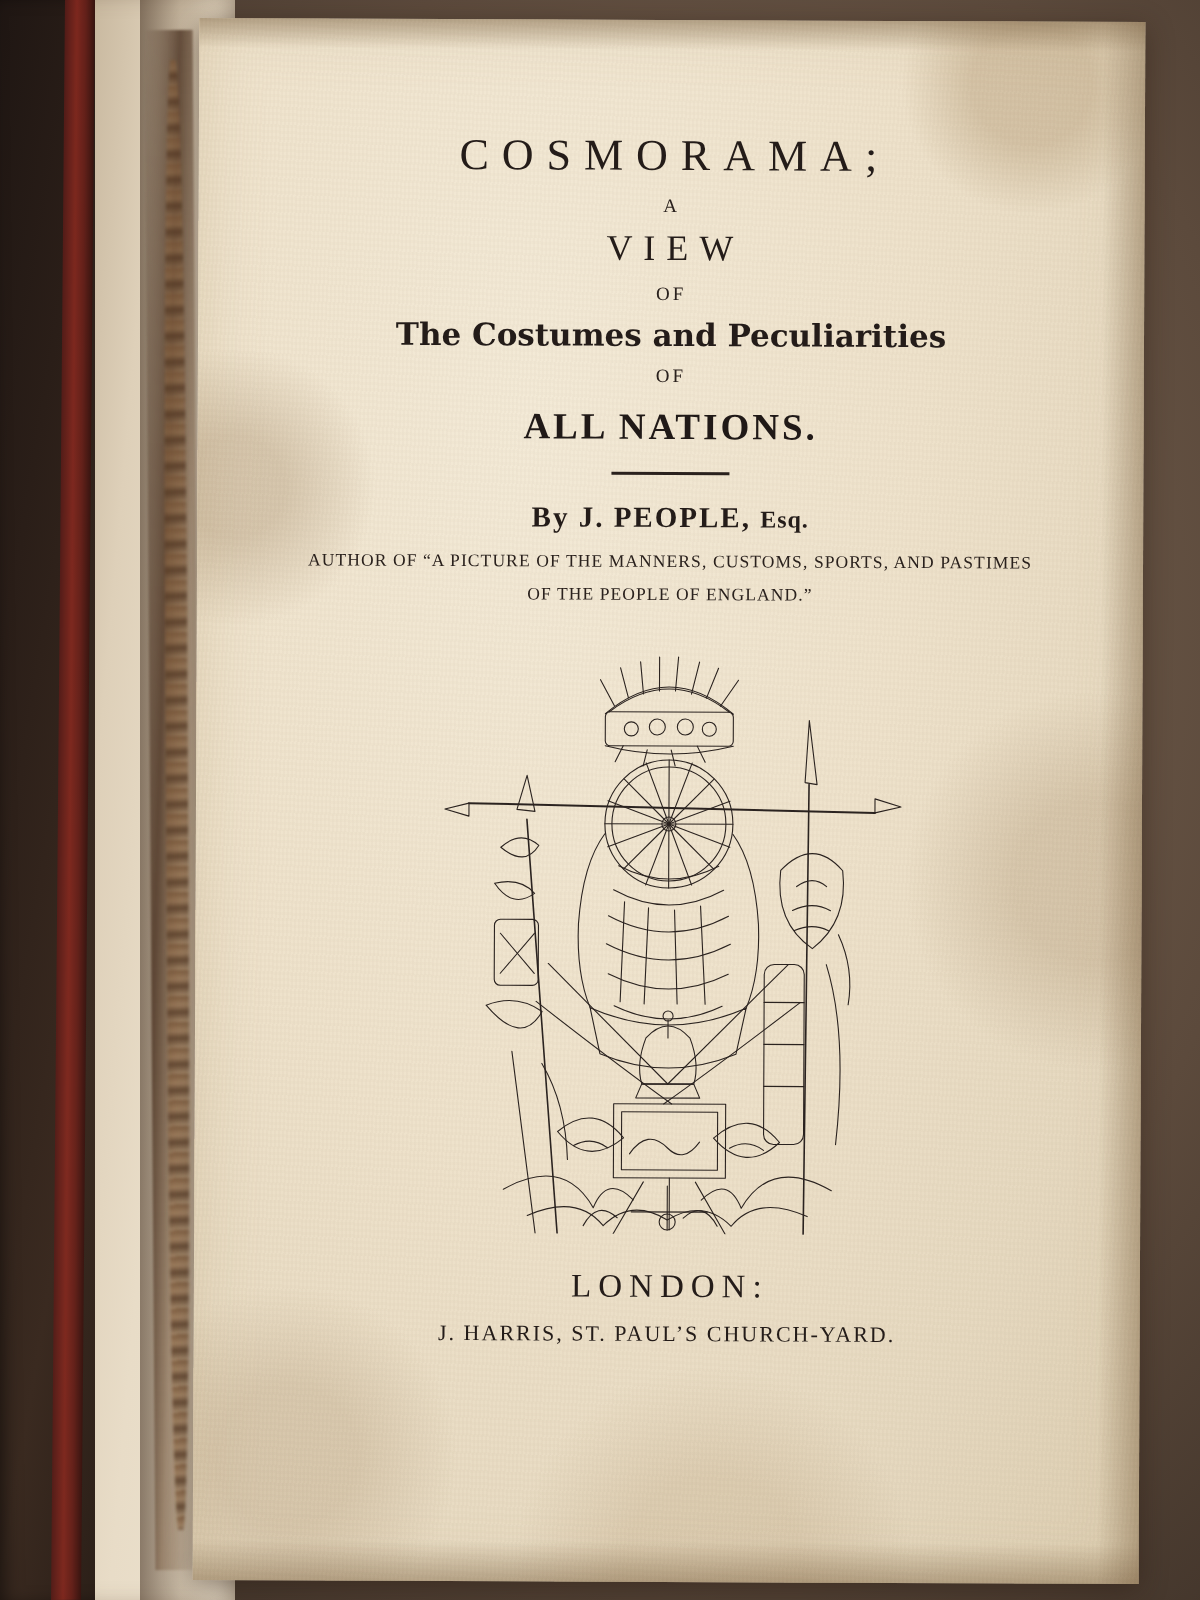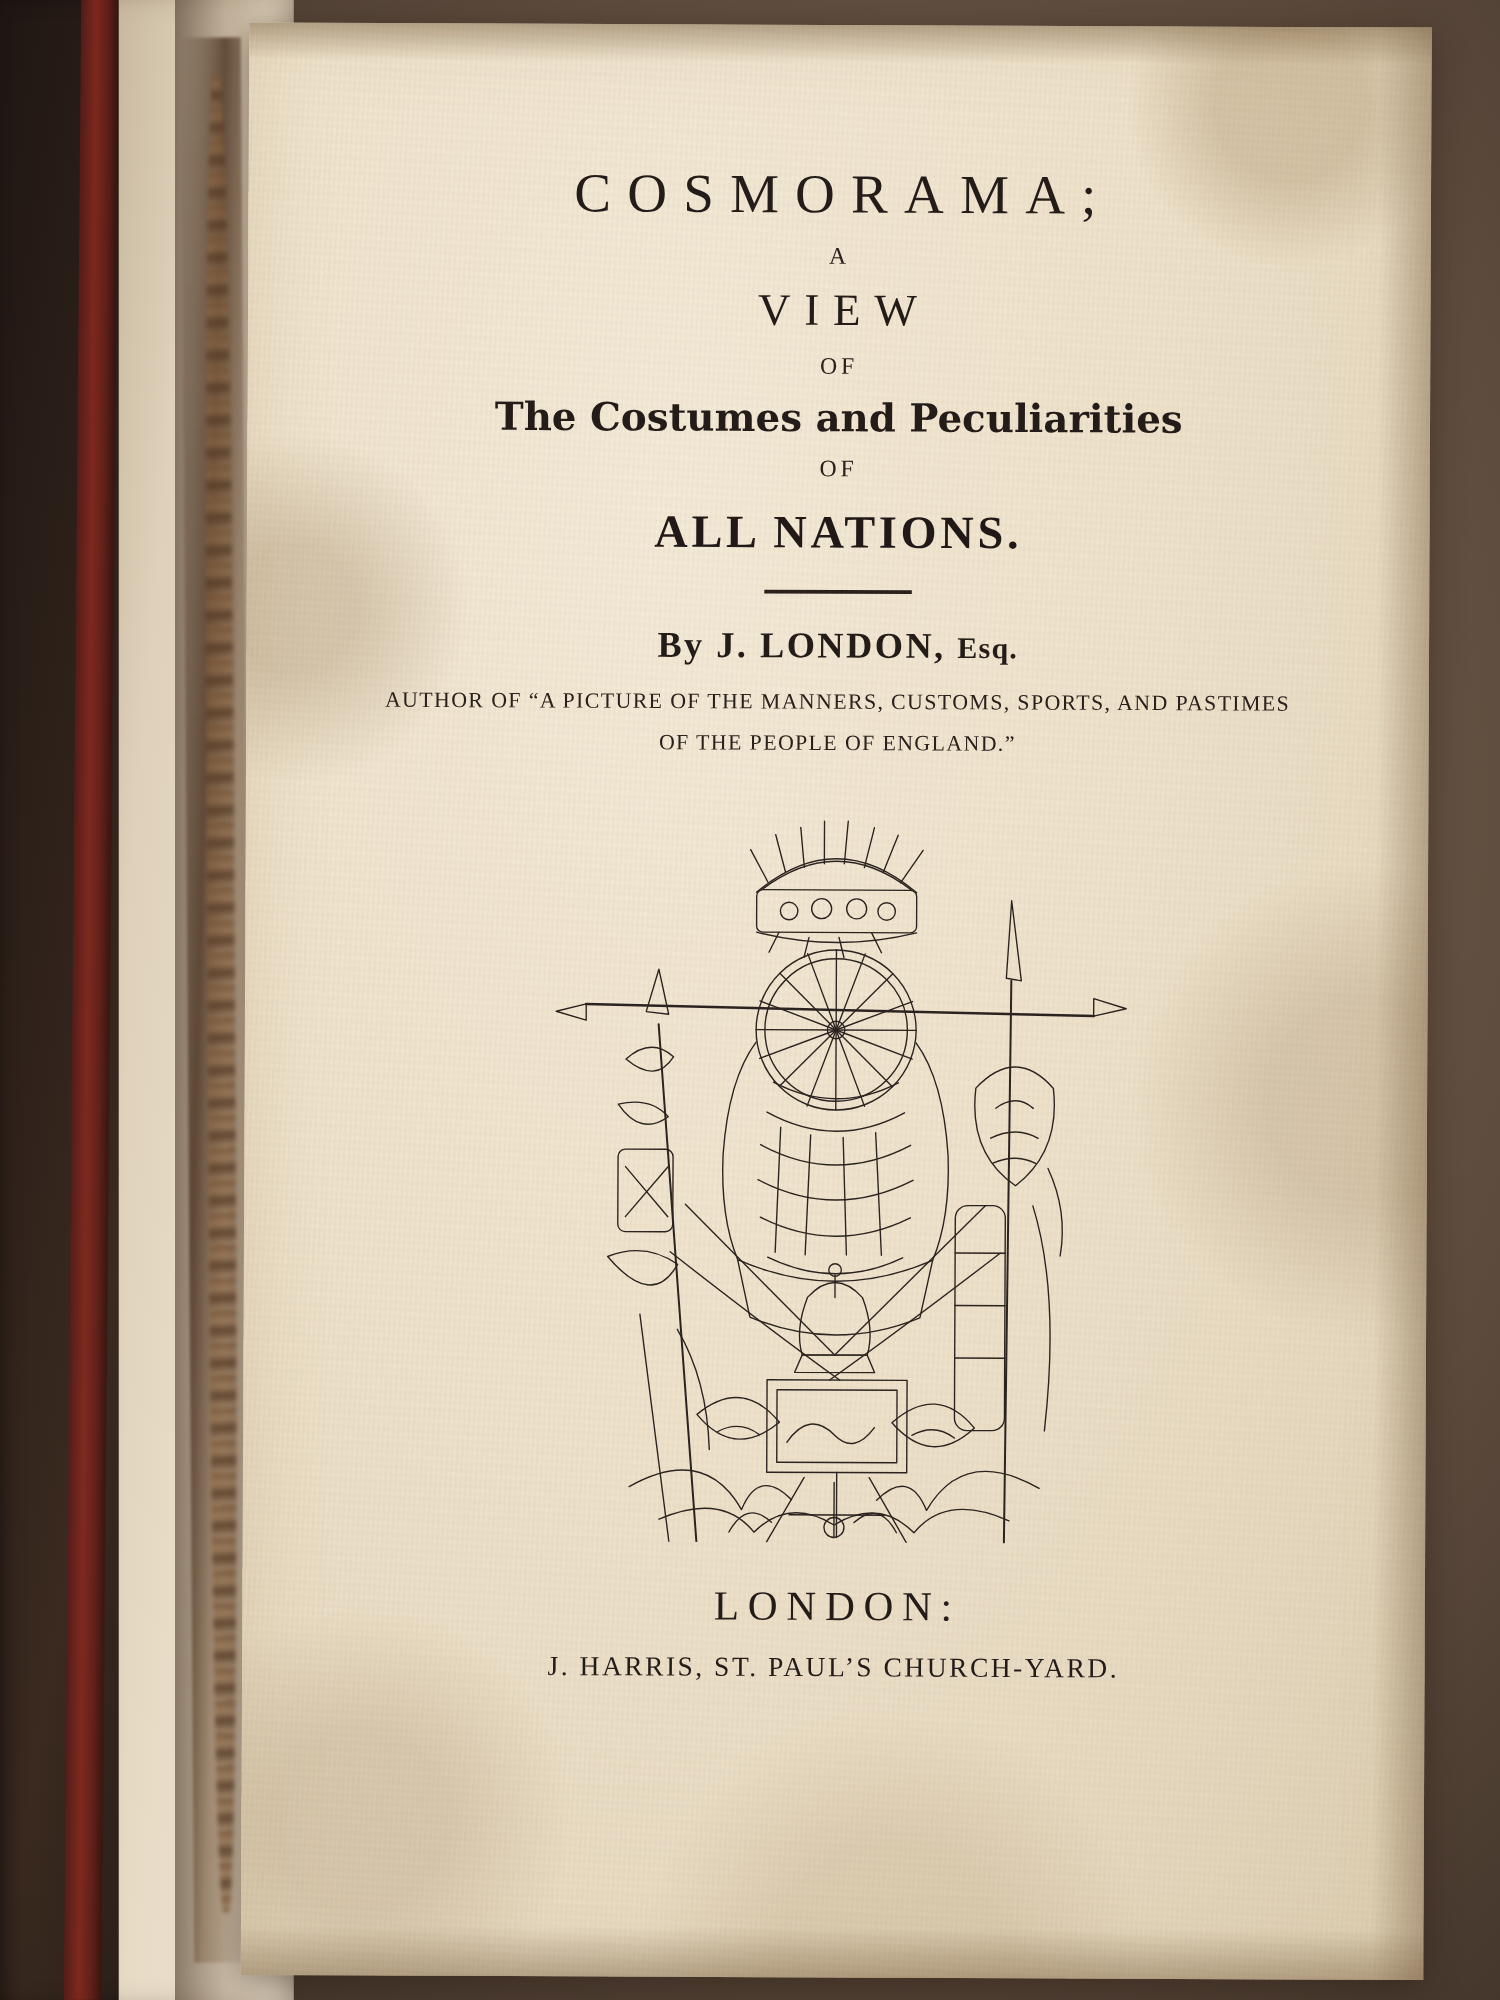--- a/index.html
+++ b/index.html
@@ -297,21 +297,21 @@
 
       <div class="t-gothic">The Costumes and Peculiarities</div>
 
       <div class="t-of">OF</div>
 
       <div class="t-allnations">ALL NATIONS.</div>
 
       <div class="rule"></div>
 
       <div class="t-author">
-        <span>By J. LONDON,</span>
+        <span>By J. PEOPLE,</span>
         <span class="esq">Esq.</span>
       </div>
 
       <div class="t-subtitle">AUTHOR OF “A PICTURE OF THE MANNERS, CUSTOMS, SPORTS, AND PASTIMES</div>
       <div class="t-subtitle">OF THE PEOPLE OF ENGLAND.”</div>
 
       <div class="vignette">
         <svg viewBox="0 0 520 600" xmlns="http://www.w3.org/2000/svg" fill="none" stroke="#2b2320" stroke-width="1.1" stroke-linecap="round" stroke-linejoin="round">
 
           <g>

